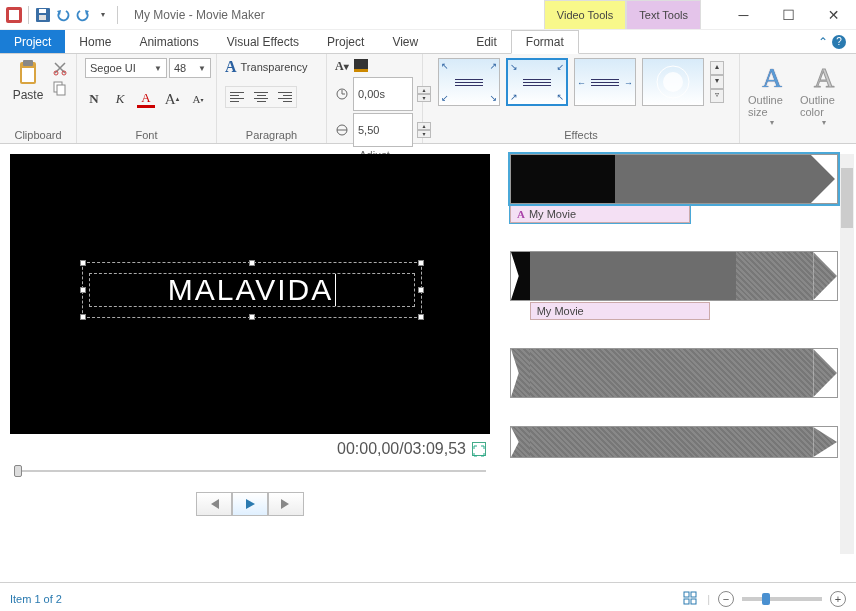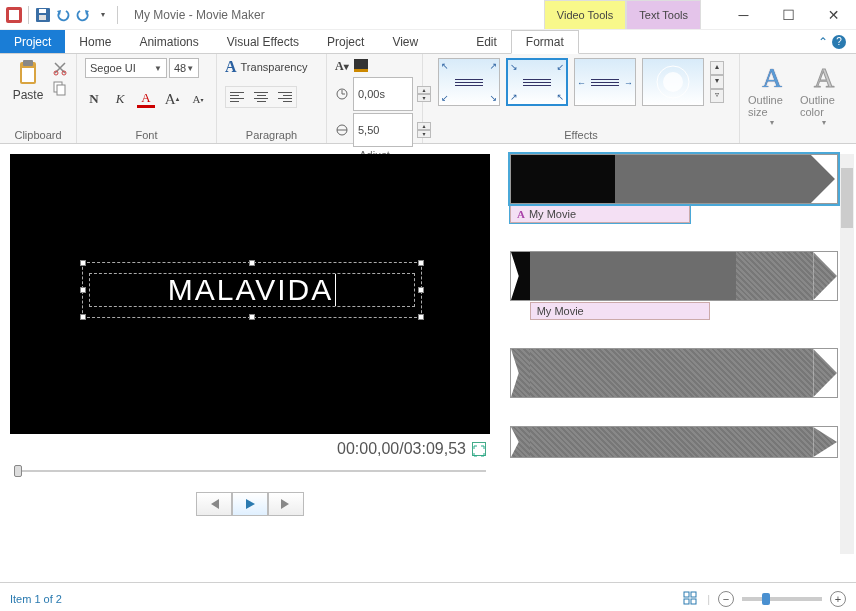--- a/index.html
+++ b/index.html
@@ -35,21 +35,21 @@
 .paste-btn { display: flex; flex-direction: column; align-items: center; width: 40px; padding-top: 2px; }
 .paste-btn .icon { width: 24px; height: 28px; }
 .small-stack { display: flex; flex-direction: column; gap: 4px; padding-top: 2px; }
 .small-icon { width: 16px; height: 16px; }
 
 
 .font-row { display: flex; gap: 2px; align-items: center; }
 .combo { height: 20px; border: 1px solid #bbb; background: #fff; display: flex; align-items: center; padding: 0 4px; font-size: 11px; }
 .combo .arrow { margin-left: auto; font-size: 8px; color: #555; }
 .font-name { width: 82px; }
-.font-size { width: 30px; }
+.font-size { width: 42px; }
 .font-btns { display: flex; gap: 8px; margin-top: 8px; align-items: center; }
 .fbtn { width: 18px; height: 18px; display: flex; align-items: center; justify-content: center; font-size: 13px; font-family: "Times New Roman", serif; }
 .fbtn.bold { font-weight: bold; }
 .fbtn.italic { font-style: italic; }
 
 
 .transparency { display: flex; align-items: center; gap: 4px; margin-bottom: 6px; }
 .align-btns { display: flex; gap: 2px; border: 1px solid #ddd; }
 .align-btn { width: 22px; height: 20px; display: flex; flex-direction: column; justify-content: center; gap: 2px; padding: 0 4px; }
 .align-btn span { height: 1px; background: #555; }

